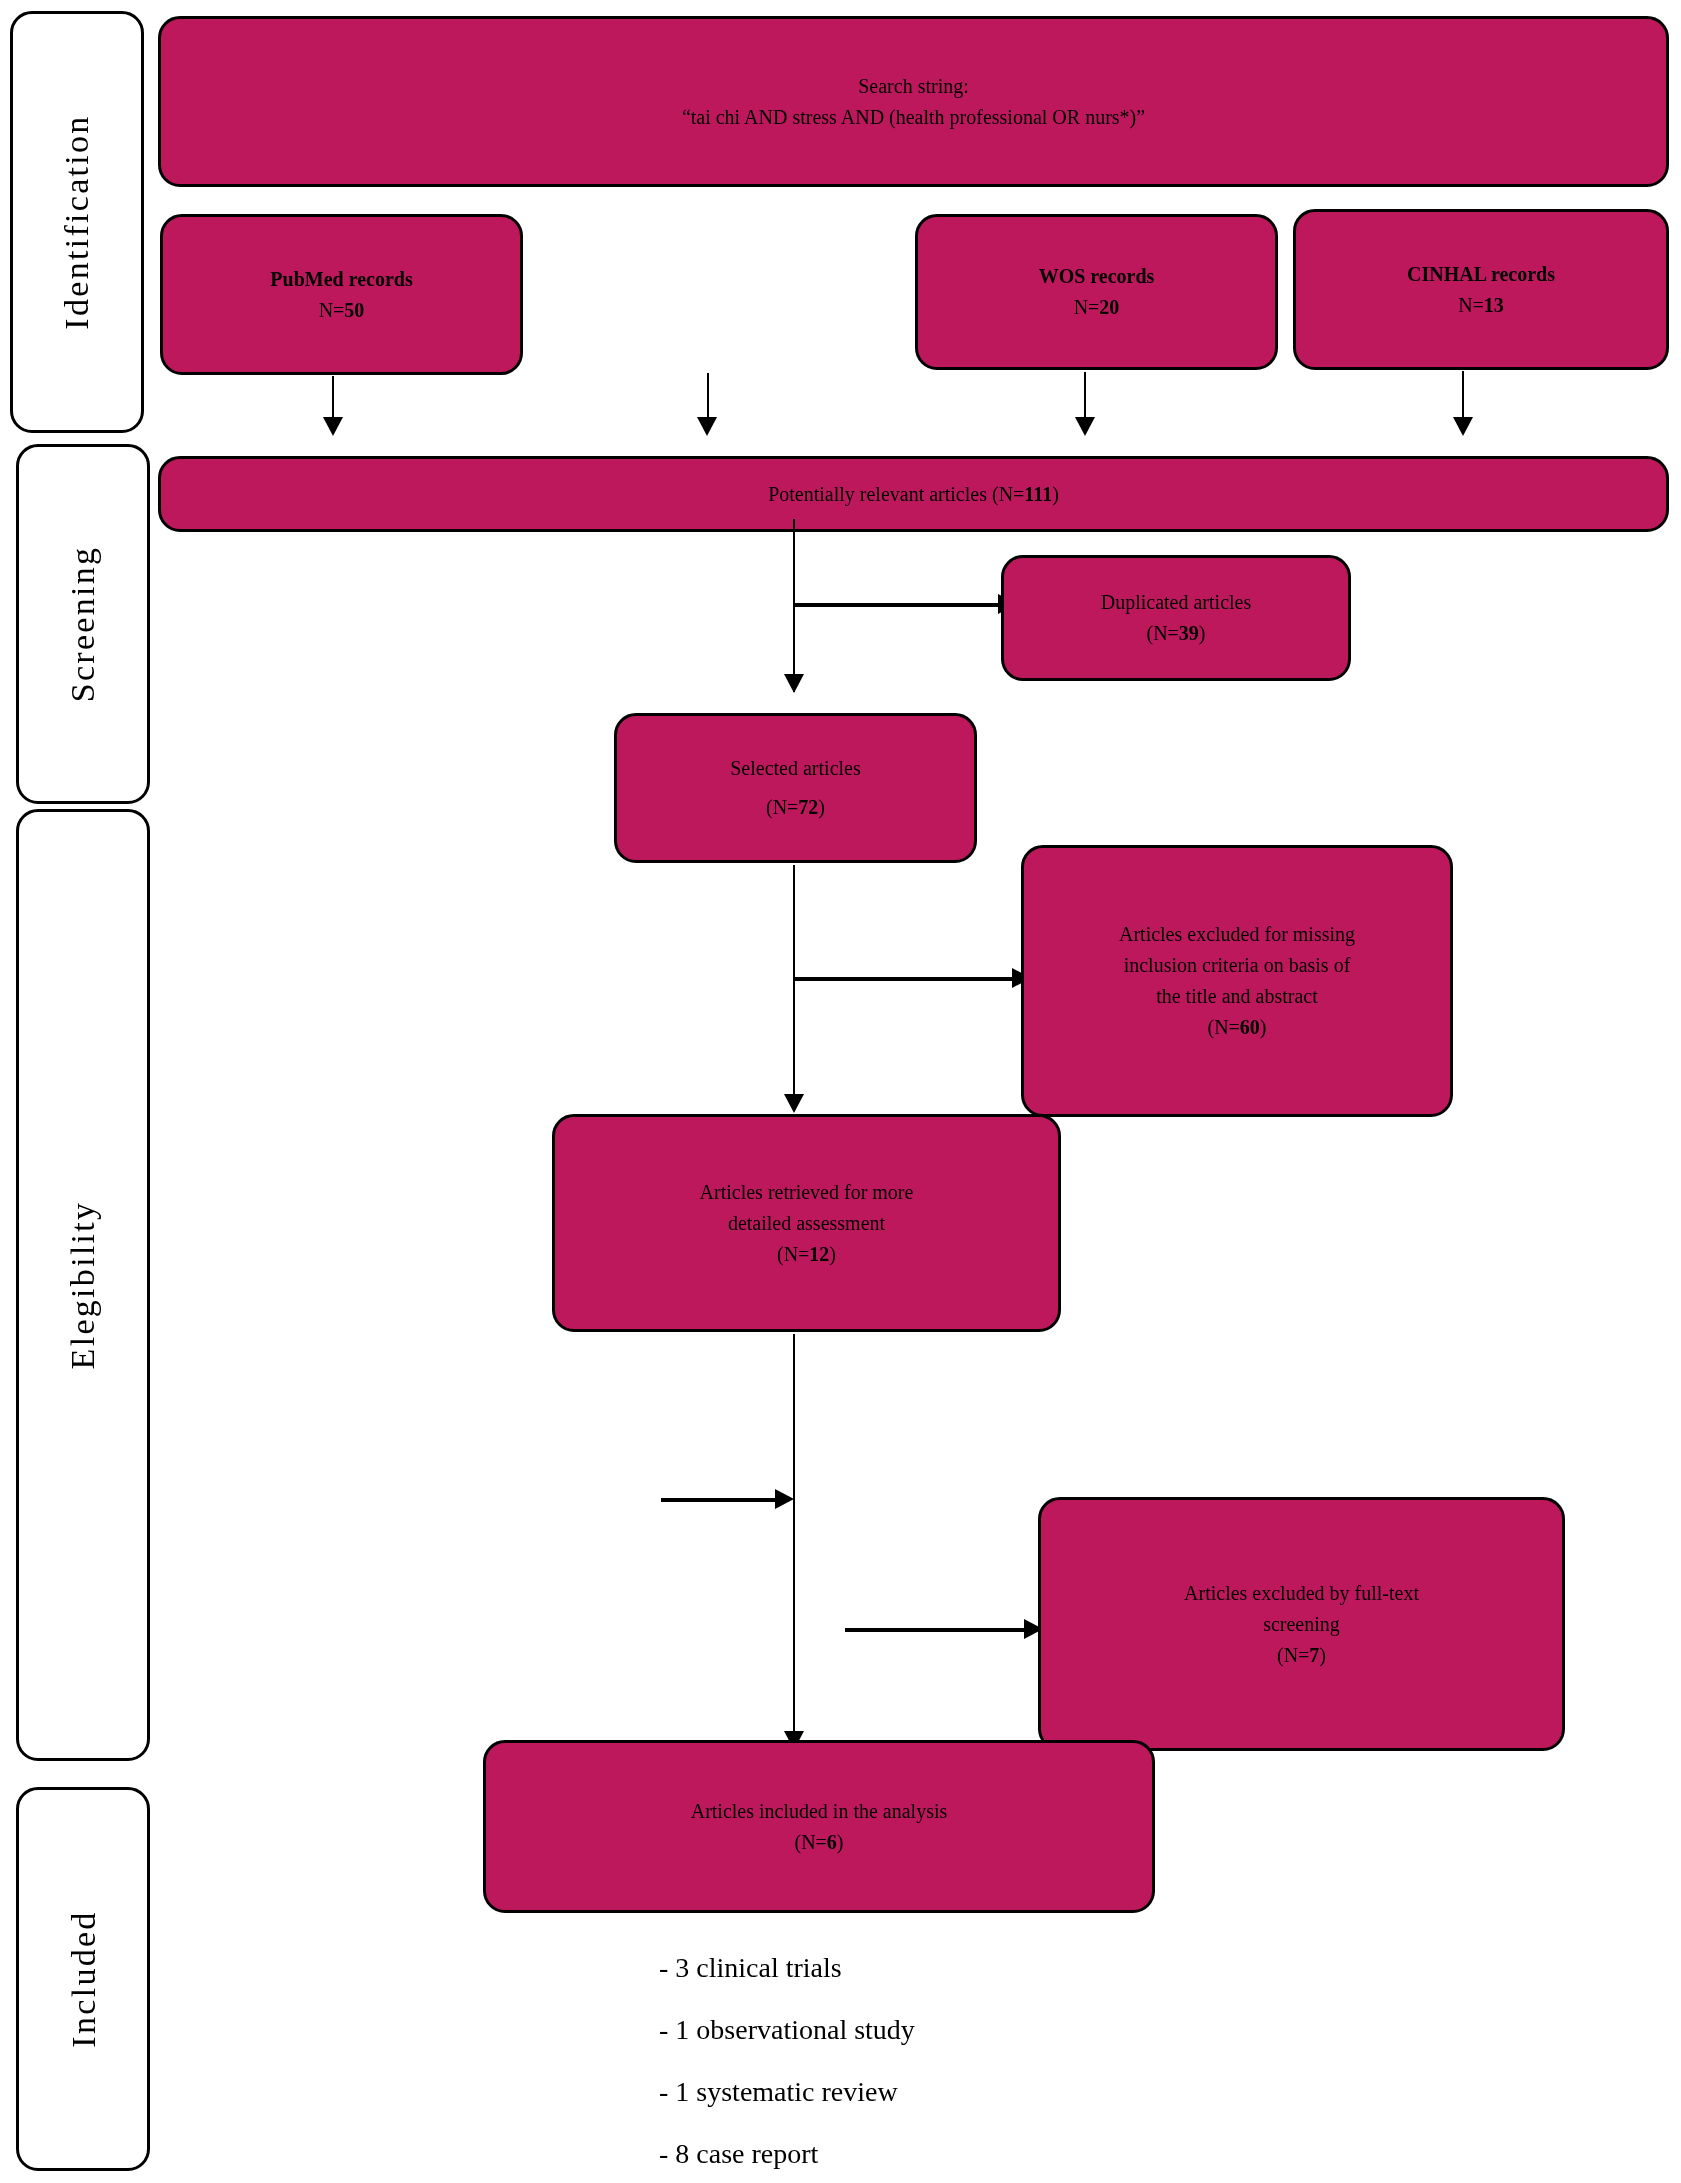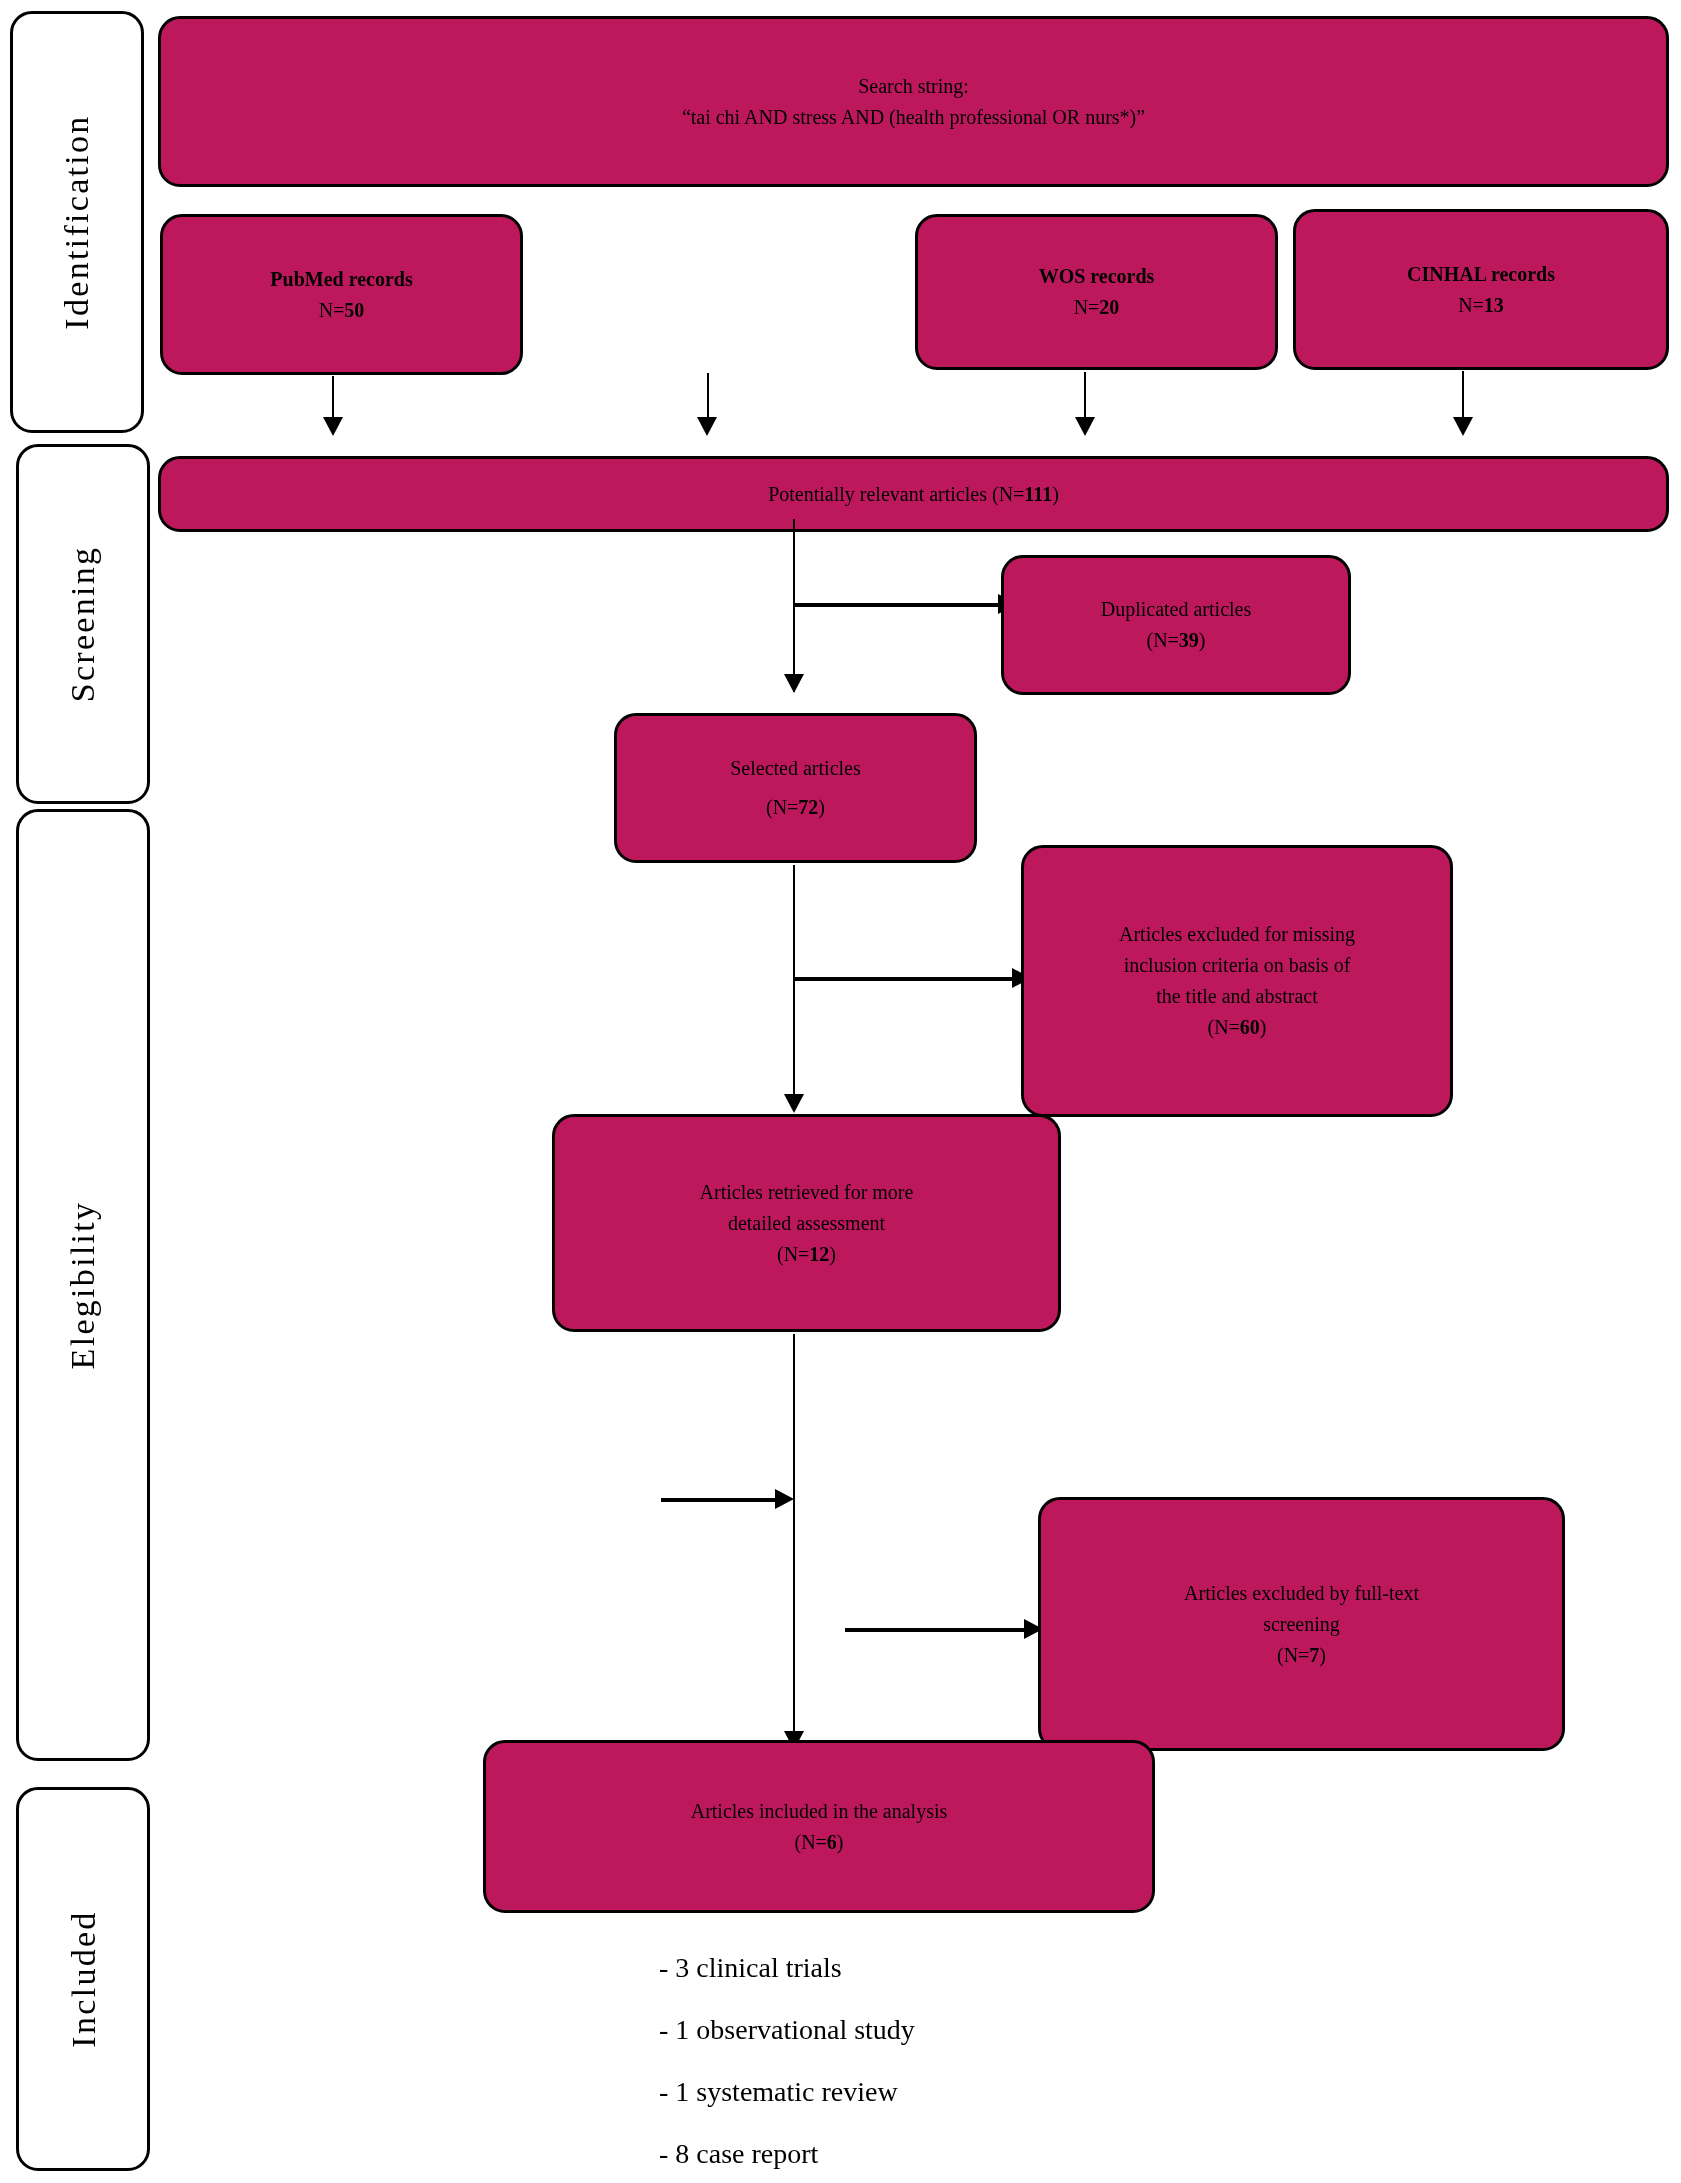--- a/index.html
+++ b/index.html
@@ -134,21 +134,21 @@
   <div class="box" style="left:158px;top:440px;width:1511px;height:76px;margin-top:16px;">
     <span class="ln"><span>Potentially relevant articles (N=</span><span class="bold">111</span><span>)</span></span>
   </div>
 
   <div class="vline" style="left:793px;top:519px;height:173px;"></div>
   <div class="arrow-down" style="left:784px;top:674px;"></div>
 
   <div class="hline thick" style="left:793px;top:603px;width:209px;"></div>
   <div class="arrow-right" style="left:998px;top:594px;"></div>
 
-  <div class="box" style="left:1001px;top:555px;width:350px;height:140px;">
+  <div class="box" style="left:1001px;top:555px;width:350px;height:126px;">
     <span class="ln">Duplicated articles</span>
     <span class="ln"><span>(N=</span><span class="bold">39</span><span>)</span></span>
   </div>
 
   <div class="box" style="left:614px;top:713px;width:363px;height:150px;gap:8px;">
     <span class="ln">Selected articles</span>
     <span class="ln"><span>(N=</span><span class="bold">72</span><span>)</span></span>
   </div>
 
   <div class="vline" style="left:793px;top:865px;height:245px;"></div>

